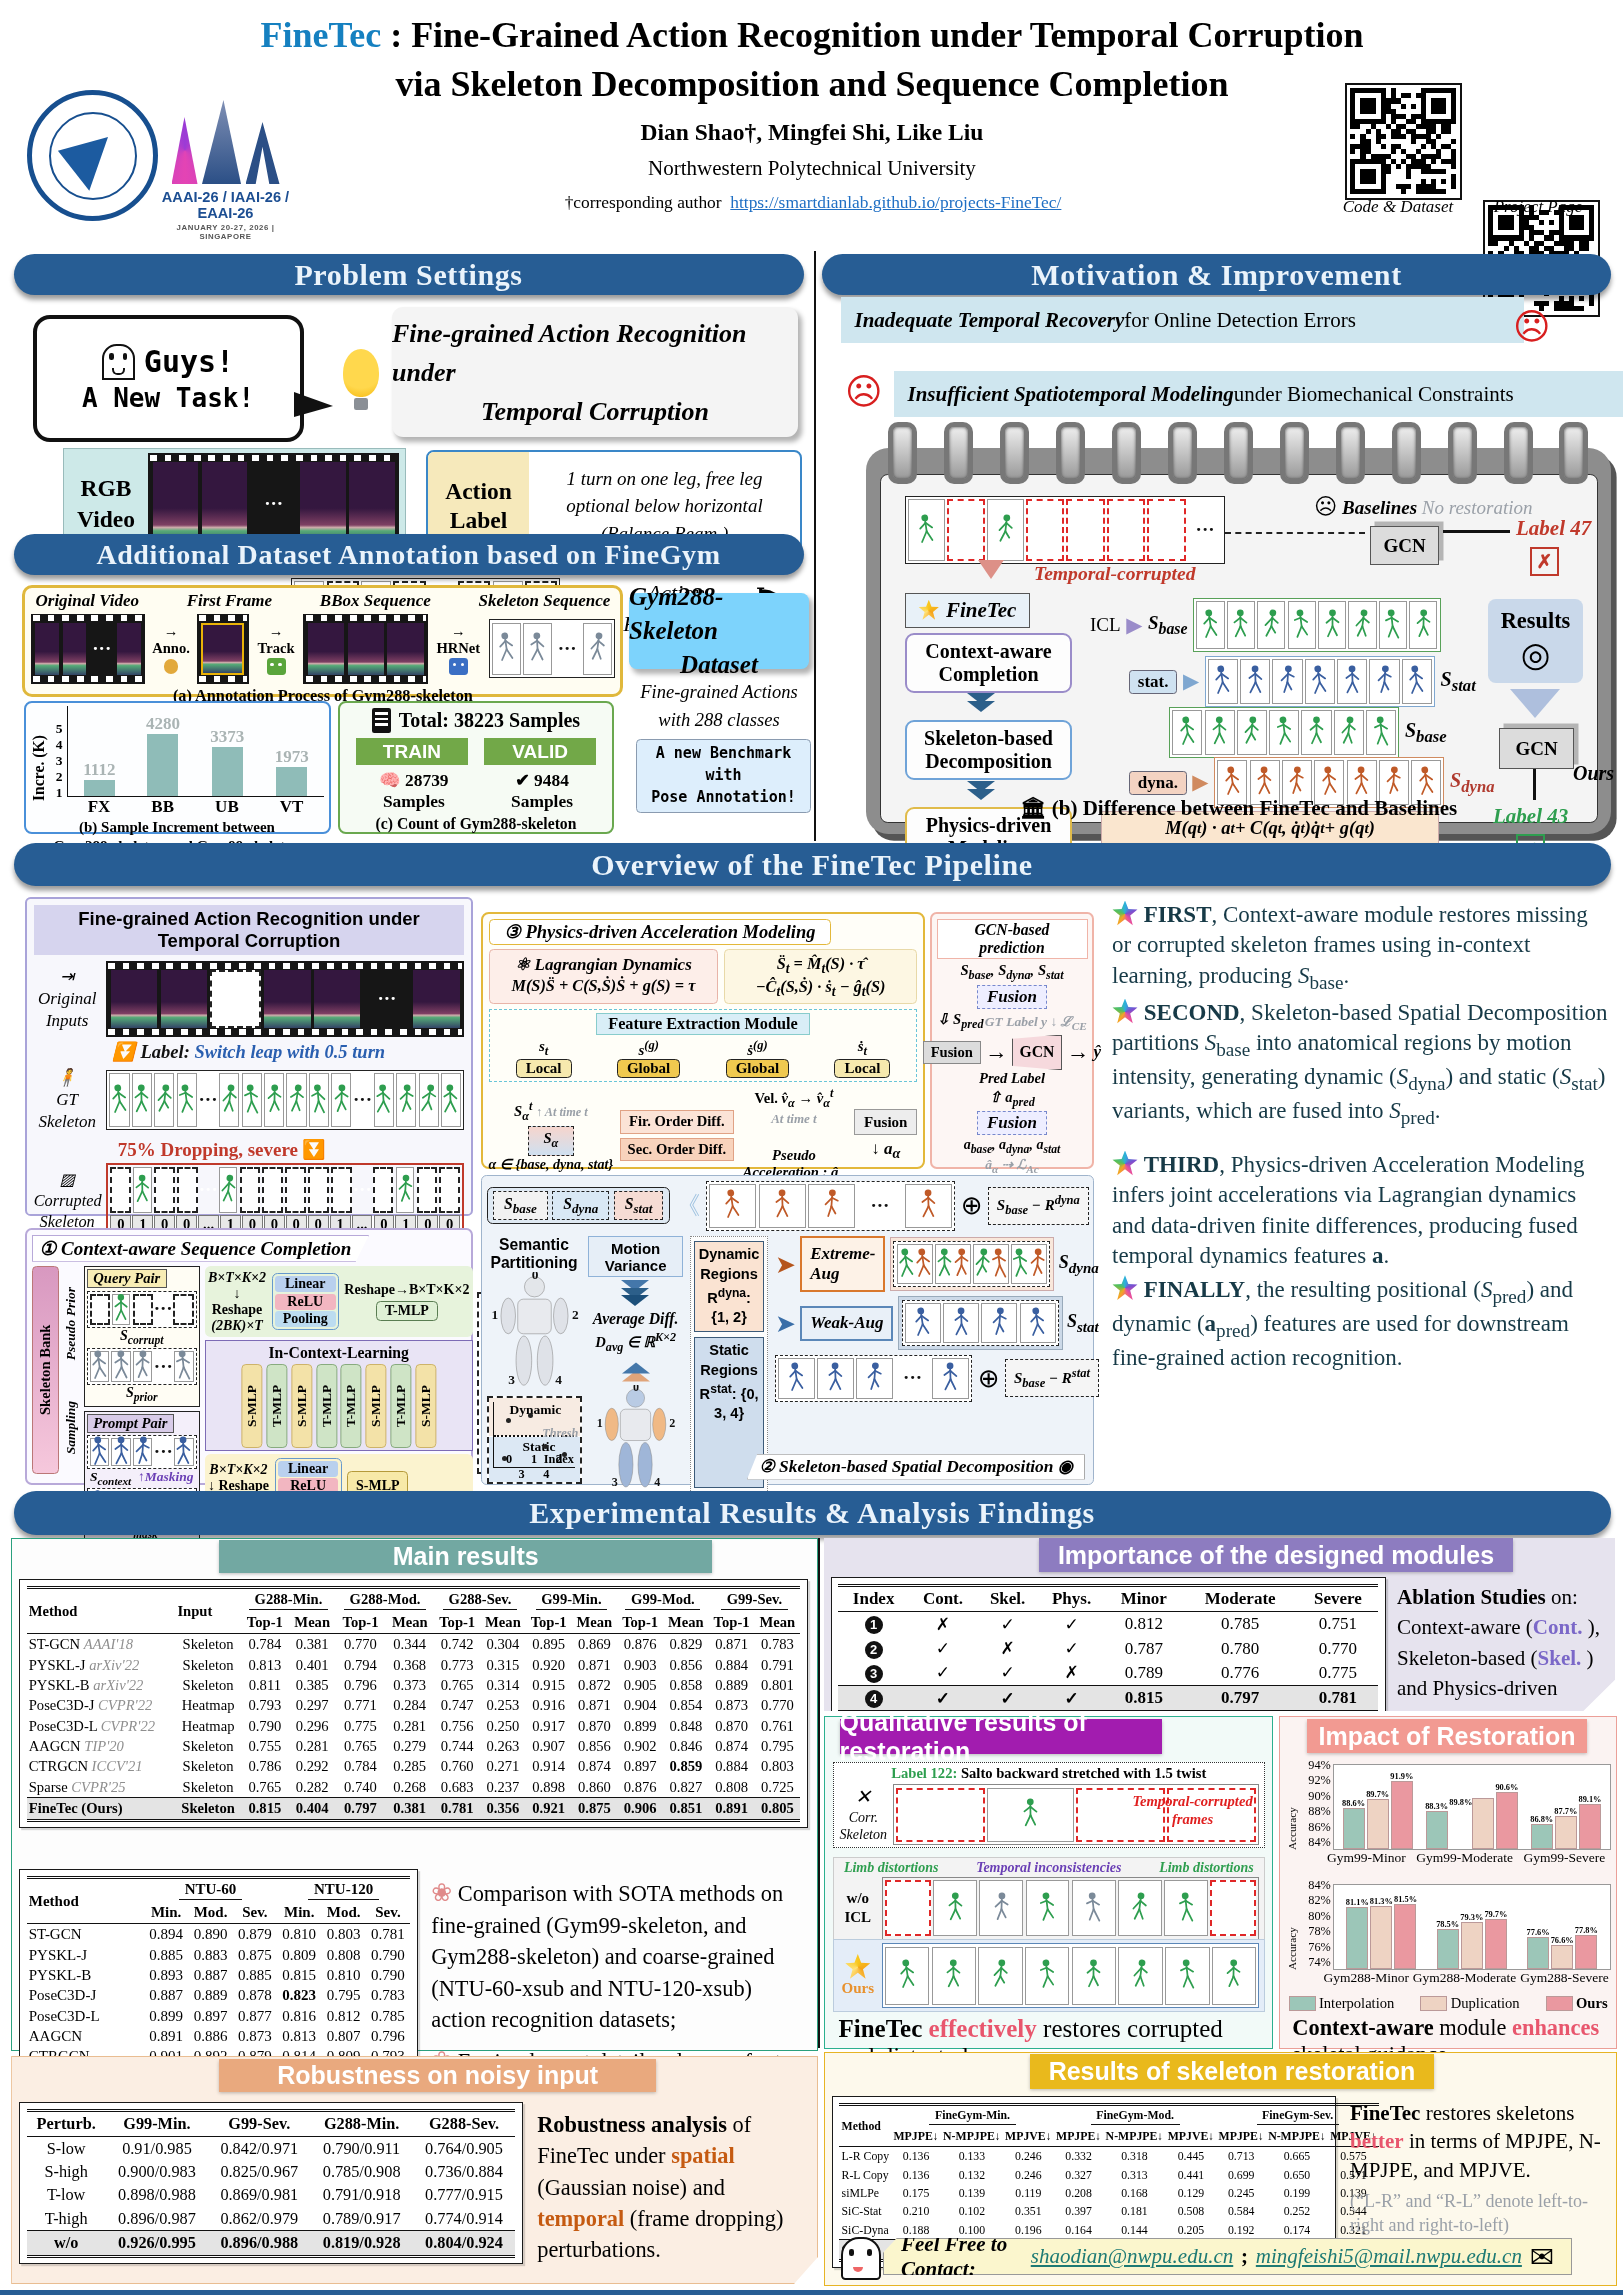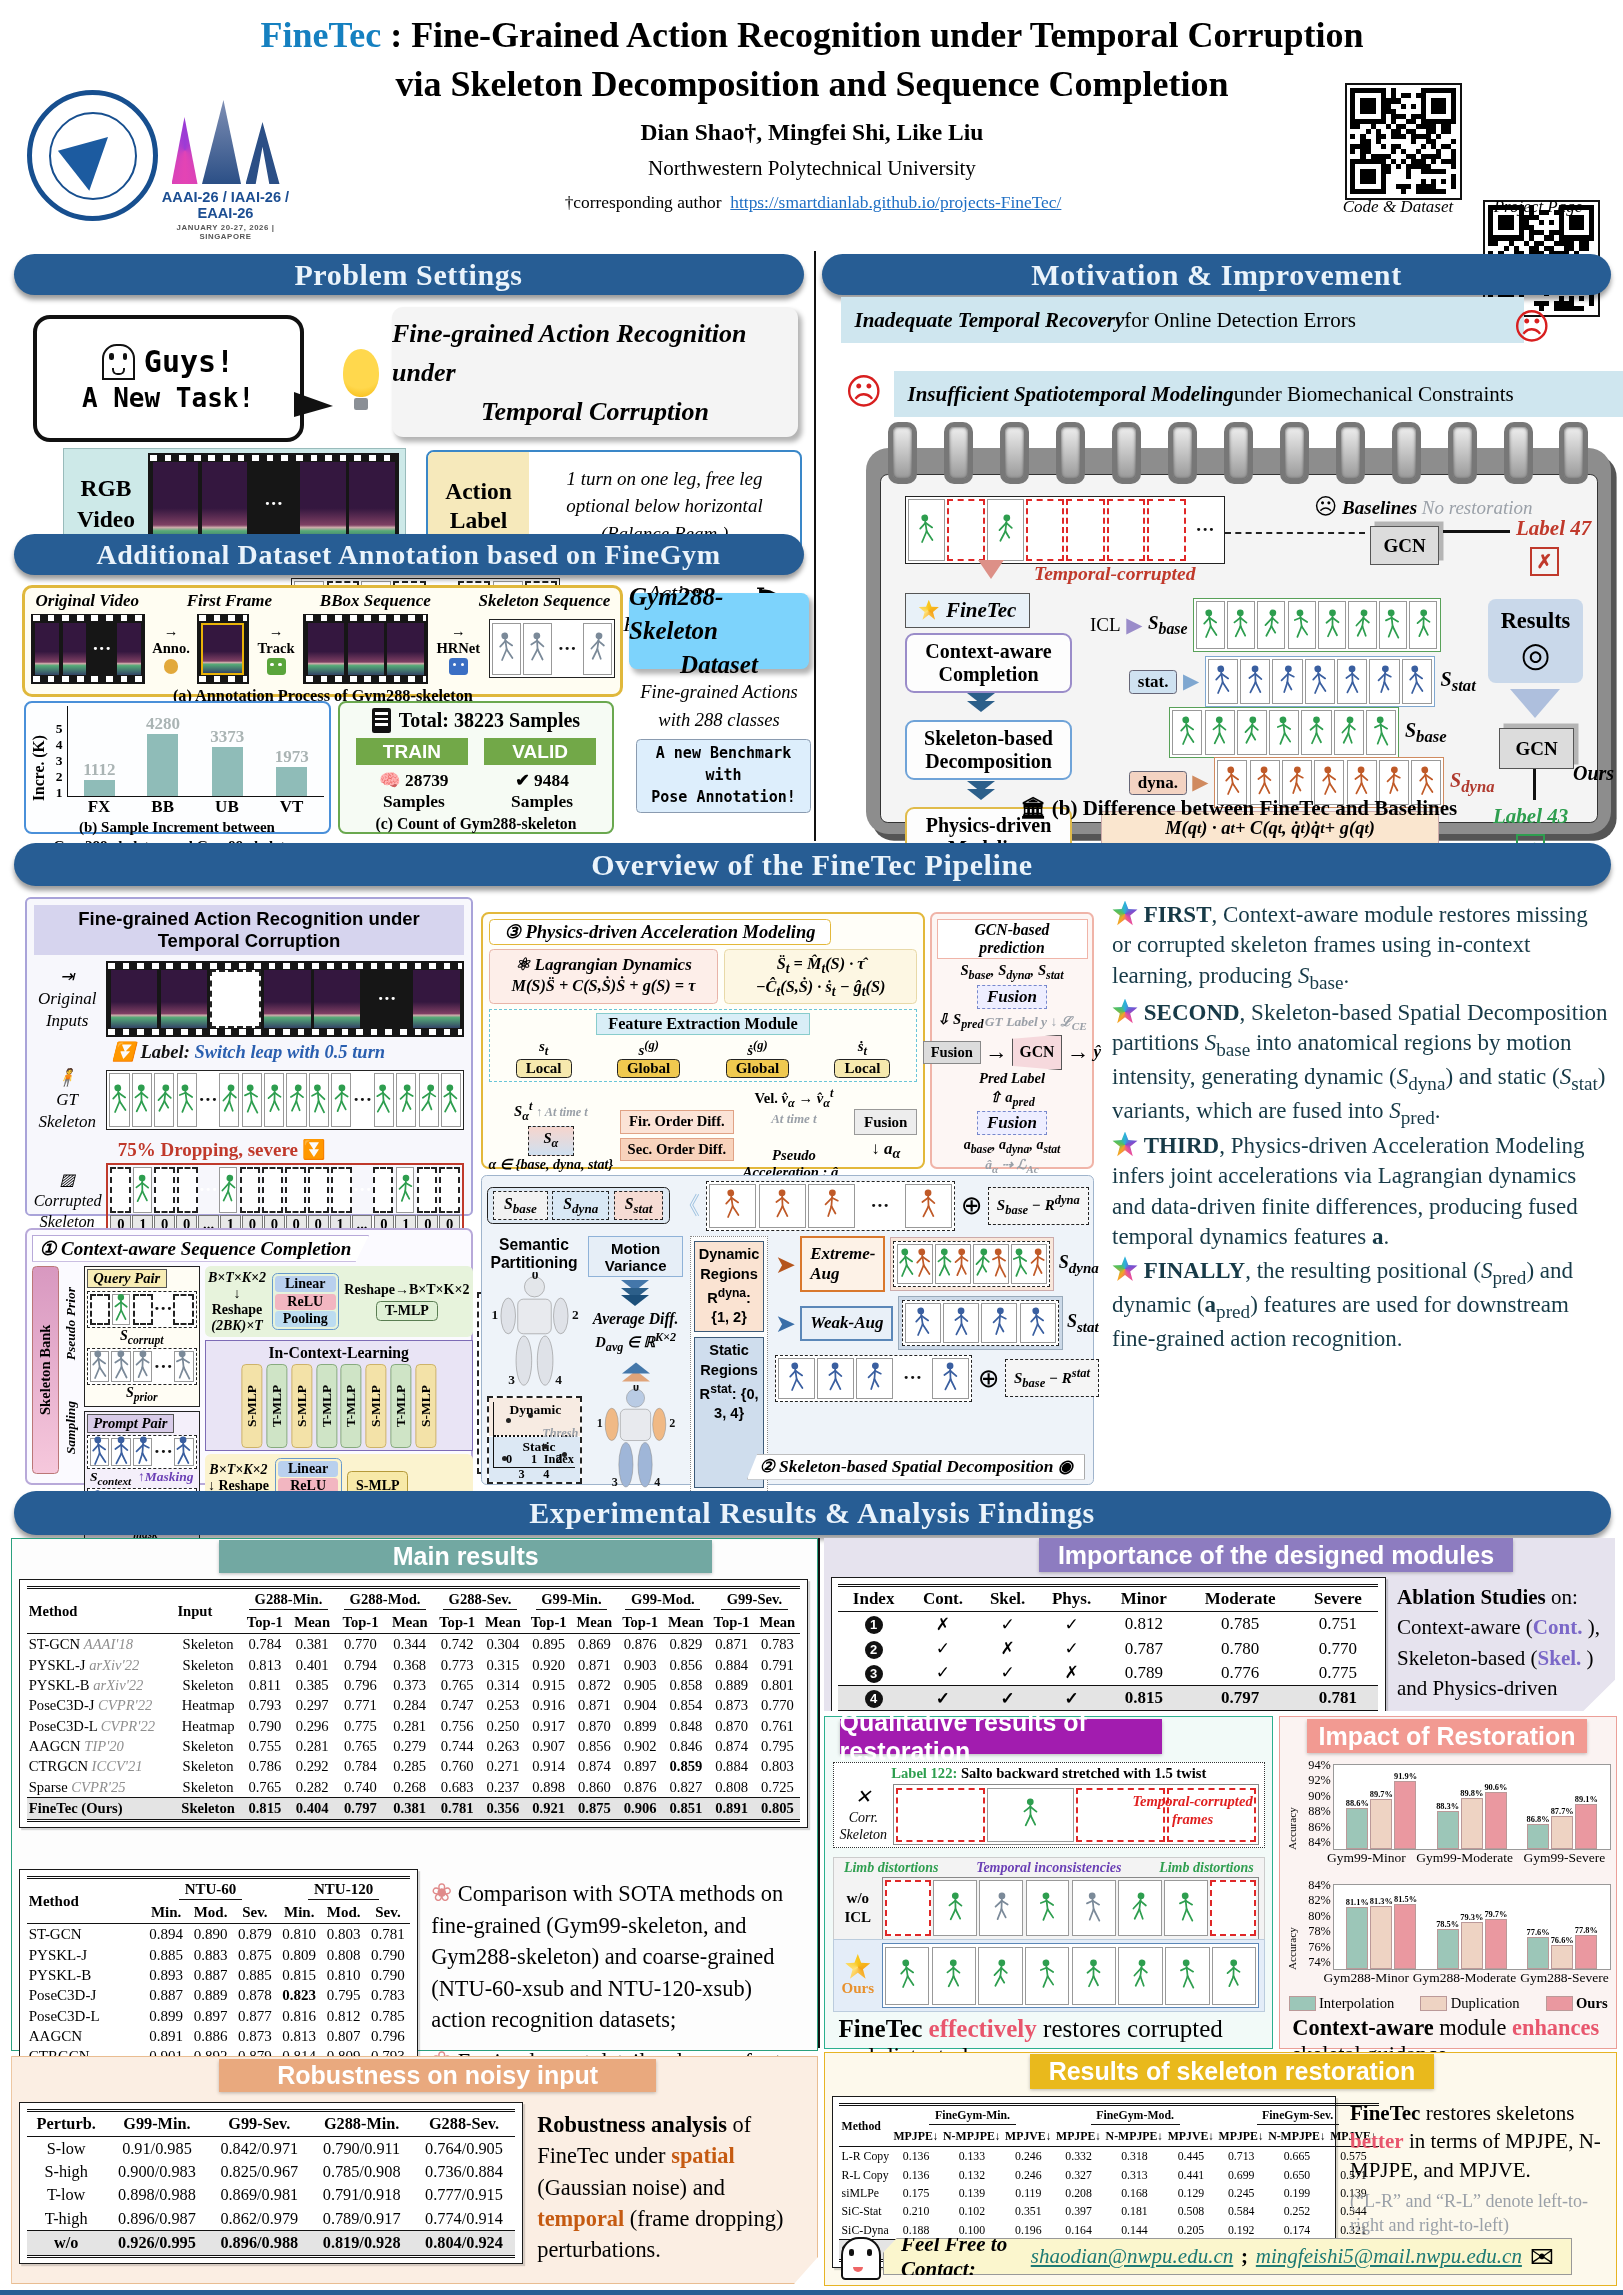--- a/index.html
+++ b/index.html
@@ -2642,21 +2642,21 @@
           <span style="font-size:26px">⊕</span>
           <div class="bd it" style="border:1.7px dashed #222;background:#f5f5f5;padding:5.6px 7.8px;font-size:15px">S<sub>base</sub> − R<sup>stat</sup></div>
         </div>
       </div>
     </div>
     <div class="bd it" style="position:absolute;right:7.8px;bottom:4.5px;font-size:17.4px;background:#fff;border:1.1px solid #aaa;padding:1.1px 11.2px;clip-path:polygon(3% 0,100% 0,100% 100%,0 100%)"><span>② Skeleton-based Spatial Decomposition</span> ◉</div>
   </div>
 
   <div class="abs" id="bullets" style="left:1112px;top:900px;width:499px;height:583px;font-size:23px;line-height:1.32;color:#173a47">
       <div style="margin-bottom: 3.4px;"><span class="star"></span> <b>FIRST</b>, Context-aware module restores missing or corrupted skeleton frames using in-context learning, producing <i>S</i><sub>base</sub>.</div>
-      <div style="margin-bottom: 1px;"><span class="star"></span> <b>SECOND</b>, Skeleton-based Spatial Decomposition partitions <i>S</i><sub>base</sub> into anatomical regions by motion intensity, generating dynamic (<i>S</i><sub>dyna</sub>) and static (<i>S</i><sub>stat</sub>) variants, which are fused into <i>S</i><sub>pred</sub>.</div>
+      <div style="margin-bottom: 20px;"><span class="star"></span> <b>SECOND</b>, Skeleton-based Spatial Decomposition partitions <i>S</i><sub>base</sub> into anatomical regions by motion intensity, generating dynamic (<i>S</i><sub>dyna</sub>) and static (<i>S</i><sub>stat</sub>) variants, which are fused into <i>S</i><sub>pred</sub>.</div>
       <div style="margin-bottom: 3.4px;"><span class="star"></span> <b>THIRD</b>, Physics-driven Acceleration Modeling infers joint accelerations via Lagrangian dynamics and data-driven finite differences, producing fused temporal dynamics features <b>a</b>.</div>
       <div style="margin-bottom: 3.4px;"><span class="star"></span> <b>FINALLY</b>,  the resulting positional (<i>S</i><sub>pred</sub>) and dynamic (<b>a</b><sub>pred</sub>) features are used for downstream fine-grained action recognition.</div>
     </div>
 
   <div class="abs banner" style="left:13.5px;top:1491px;width:1597px;height:44px">Experimental Results &amp; Analysis Findings</div>
   <div class="abs" style="left:818px;top:1538px;width:1.7px;height:510px;background:#111"></div>
 
   <div class="abs" style="left:11.2px;top:1538px;width:805px;height:511px;background:#fdfdfd;border:1.1px solid #2aa07e">
     <div class="abs sechead" style="left:207px;top:1.1px;width:493px;height:32.5px;background:#72a8a2">Main results</div>
     <div id="maintbl" class="abs tblbox" style="left:6.7px;top:40px;width:789px;box-sizing:border-box;font-size:14.6px">
@@ -3245,21 +3245,21 @@
               <div style="display: flex; flex-direction: column; align-items: center;">
                 <div style="font: bold 8.4px &quot;Liberation Serif&quot;, serif; white-space: nowrap;">91.9%</div>
                 <div style="width: 20px; background: rgb(234, 152, 160); border: 0.6px solid rgb(187, 153, 153); height: 66px;"></div>
               </div>
             </div>
             <div style="display: flex; align-items: flex-end; gap: 1.1px;">
               <div style="display: flex; flex-direction: column; align-items: center;">
                 <div style="font: bold 8.4px &quot;Liberation Serif&quot;, serif; white-space: nowrap;">88.3%</div>
                 <div style="width: 20px; background: rgb(156, 198, 184); border: 0.6px solid rgb(187, 153, 153); height: 36px;"></div>
               </div>
-              <div style="display: flex; flex-direction: column; align-items: center;">
+              <div style="display: flex; flex-direction: row; ">
                 <div style="font: bold 8.4px &quot;Liberation Serif&quot;, serif; white-space: nowrap;">89.8%</div>
                 <div style="width: 20px; background: rgb(238, 211, 195); border: 0.6px solid rgb(187, 153, 153); height: 49px;"></div>
               </div>
               <div style="display: flex; flex-direction: column; align-items: center;">
                 <div style="font: bold 8.4px &quot;Liberation Serif&quot;, serif; white-space: nowrap;">90.6%</div>
                 <div style="width: 20px; background: rgb(234, 152, 160); border: 0.6px solid rgb(187, 153, 153); height: 55px;"></div>
               </div>
             </div>
             <div style="display: flex; align-items: flex-end; gap: 1.1px;">
               <div style="display: flex; flex-direction: column; align-items: center;">

